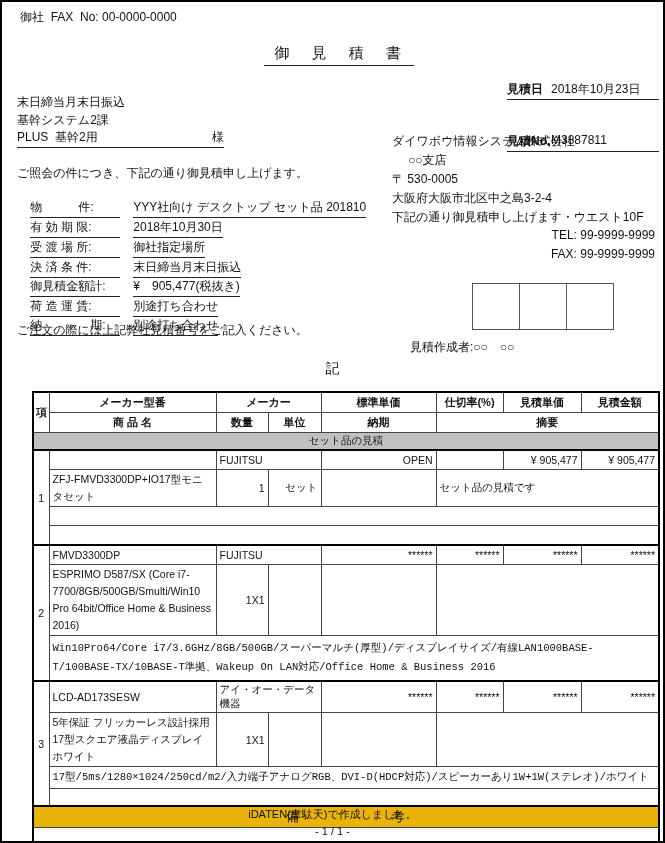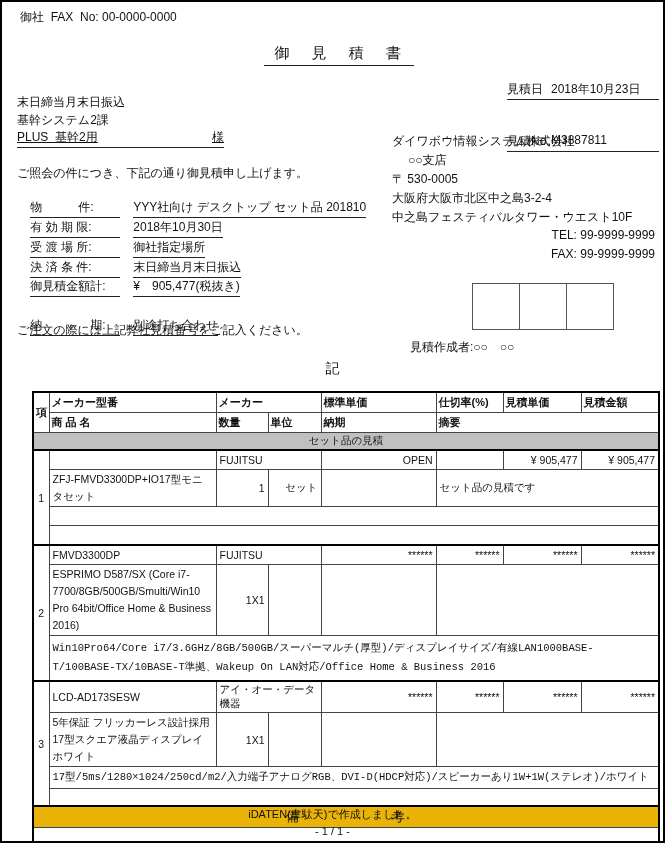--- a/index.html
+++ b/index.html
@@ -6,40 +6,40 @@
   body{font-family:"Liberation Sans","DejaVu Sans",sans-serif;color:#111;}
   .page{position:relative;width:665px;height:843px;box-sizing:border-box;
         border:2px solid #000;background:#fff;overflow:hidden;
         font-size:12px;}
   .abs{position:absolute;white-space:pre;}
   
   .title-wrap{left:0;top:28px;width:100%;text-align:center;}
   .title{display:inline-block;font-size:15px;letter-spacing:9px;border-bottom:1px solid #222;padding:0 4px 2px 10px;}
   
   .meta-line{display:flex;width:152px;border-bottom:1px solid #222;padding-bottom:1px;}
-  .meta-label{width:44px;flex:none;}
+  .meta-label{width:44px;flex:none;font-weight:bold;}
   
   .attn-line{display:flex;justify-content:space-between;width:207px;border-bottom:1px solid #222;padding-bottom:1px;}
   
   .term-row{position:absolute;left:15px;white-space:pre;}
   .term-label{display:inline-block;width:90px;border-bottom:1px solid #222;padding-bottom:1px;white-space:pre;}
   .term-value{display:inline-block;margin-left:13px;border-bottom:1px solid #222;padding-bottom:1px;white-space:pre;}
   
   .sup{left:390px;white-space:pre;}
   .rt{left:auto;right:8px;text-align:right;}
   
   .stamp-row{position:absolute;left:470px;top:281px;display:flex;}
   .stamp-box{width:46px;height:45px;border:1px solid #555;border-left:none;background:#fff;}
   .stamp-box:first-child{border-left:1px solid #555;}
   
   table.quote{position:absolute;left:30px;top:389px;width:626px;border-collapse:collapse;table-layout:fixed;
               font-size:10.5px;}
   table.quote td,table.quote th{border:1px solid #444;padding:1px 3px;overflow:hidden;vertical-align:middle;}
   table.quote{border:2px solid #000;}
-  table.quote th{font-weight:bold;text-align:left;font-size:11px;padding:2px 2px;}
+  table.quote th{font-weight:bold;text-align:center;font-size:11px;padding:2px 2px;}
   tr.grp-top td{border-top:2px solid #000;}
   .band td{background:#c0c0c0;text-align:center;font-size:10.5px;padding:1px;}
   .biko td{background:#eab308;text-align:center;font-size:13px;letter-spacing:2px;padding:2px;}
   .c-left{text-align:left;}
   .c-right{text-align:right;}
   .c-center{text-align:center;}
   .va-top{vertical-align:top;}
   .r18 td{height:16px;}
   .r19 td{height:17px;}
   .r54 td{height:52px;}
@@ -70,53 +70,56 @@
       <span>2018年10月23日</span>
     </div>
     <div class="meta-line" style="margin-top:5px;">
       <span class="meta-label">見積No.</span>
       <span>M3887811</span>
     </div>
   </div>
 
   <div class="abs" style="left:15px;top:92px;">末日締当月末日振込</div>
   <div class="abs" style="left:15px;top:110px;">基幹システム2課</div>
-  <div class="abs attn-line" style="left:15px;top:127px;text-decoration:underline;">
+  <div class="abs attn-line" style="left:15px;top:127px;">
     <span>PLUS  基幹2用</span>
     <span>様</span>
   </div>
 
   <div class="abs" style="left:15px;top:163px;font-family:Liberation Mono, monospace;">ご照会の件につき、下記の通り御見積申し上げます。</div>
 
   <div class="term-row" style="top:183px;">
     <span class="term-label">物　　　件:</span><span class="term-value">YYY社向け デスクトップ セット品 201810</span>
   </div>
   <div class="term-row" style="top:203px;">
     <span class="term-label">有 効 期 限:</span><span class="term-value">2018年10月30日</span>
   </div>
   <div class="term-row" style="top:223px;">
     <span class="term-label">受 渡 場 所:</span><span class="term-value">御社指定場所</span>
   </div>
   <div class="term-row" style="top:243px;">
     <span class="term-label">決 済 条 件:</span><span class="term-value">末日締当月末日振込</span>
   </div>
   <div class="term-row" style="top:262px;">
     <span class="term-label">御見積金額計:</span><span class="term-value">¥　905,477(税抜き)</span>
+  </div>
+  <div class="term-row" style="top:282px;">
+    <span class="term-label">荷 造 運 賃:</span><span class="term-value">別途打ち合わせ</span>
   </div>
   <div class="term-row" style="top:301px;">
     <span class="term-label">納　　　　期:</span><span class="term-value">別途打ち合わせ</span>
   </div>
 
   <div class="abs" style="left:15px;top:320px;">ご注文の際には上記弊社見積番号をご記入ください。</div>
 
   <div class="abs sup" style="top:131px;">ダイワボウ情報システム株式会社</div>
   <div class="abs sup" style="left:406px;top:150px;">○○支店</div>
   <div class="abs sup" style="top:169px;">〒 530-0005</div>
   <div class="abs sup" style="top:188px;">大阪府大阪市北区中之島3-2-4</div>
-  <div class="abs sup" style="top:207px;">中之島フェスティバルタワー・ウエスト10F</div>
+  <div class="abs sup" style="top:207px;">下記の通り御見積申し上げます・ウエスト10F</div>
   <div class="abs rt" style="top:226px;">TEL: 99-9999-9999</div>
   <div class="abs rt" style="top:245px;">FAX: 99-9999-9999</div>
 
   <div class="stamp-row">
     <div class="stamp-box"></div>
     <div class="stamp-box"></div>
     <div class="stamp-box"></div>
   </div>
 
   <div class="abs" style="left:408px;top:337px;">見積作成者:○○　○○</div>

